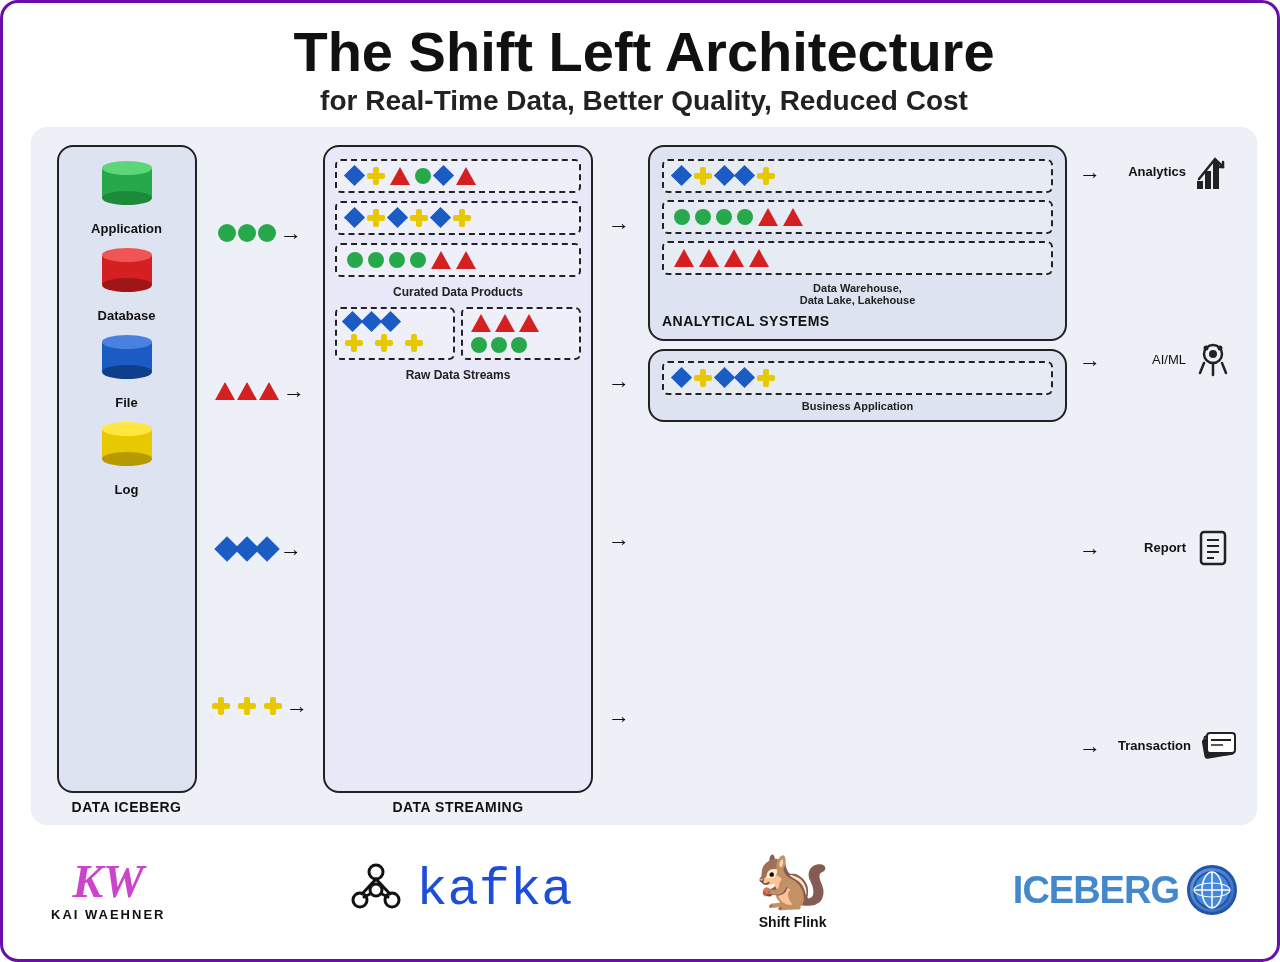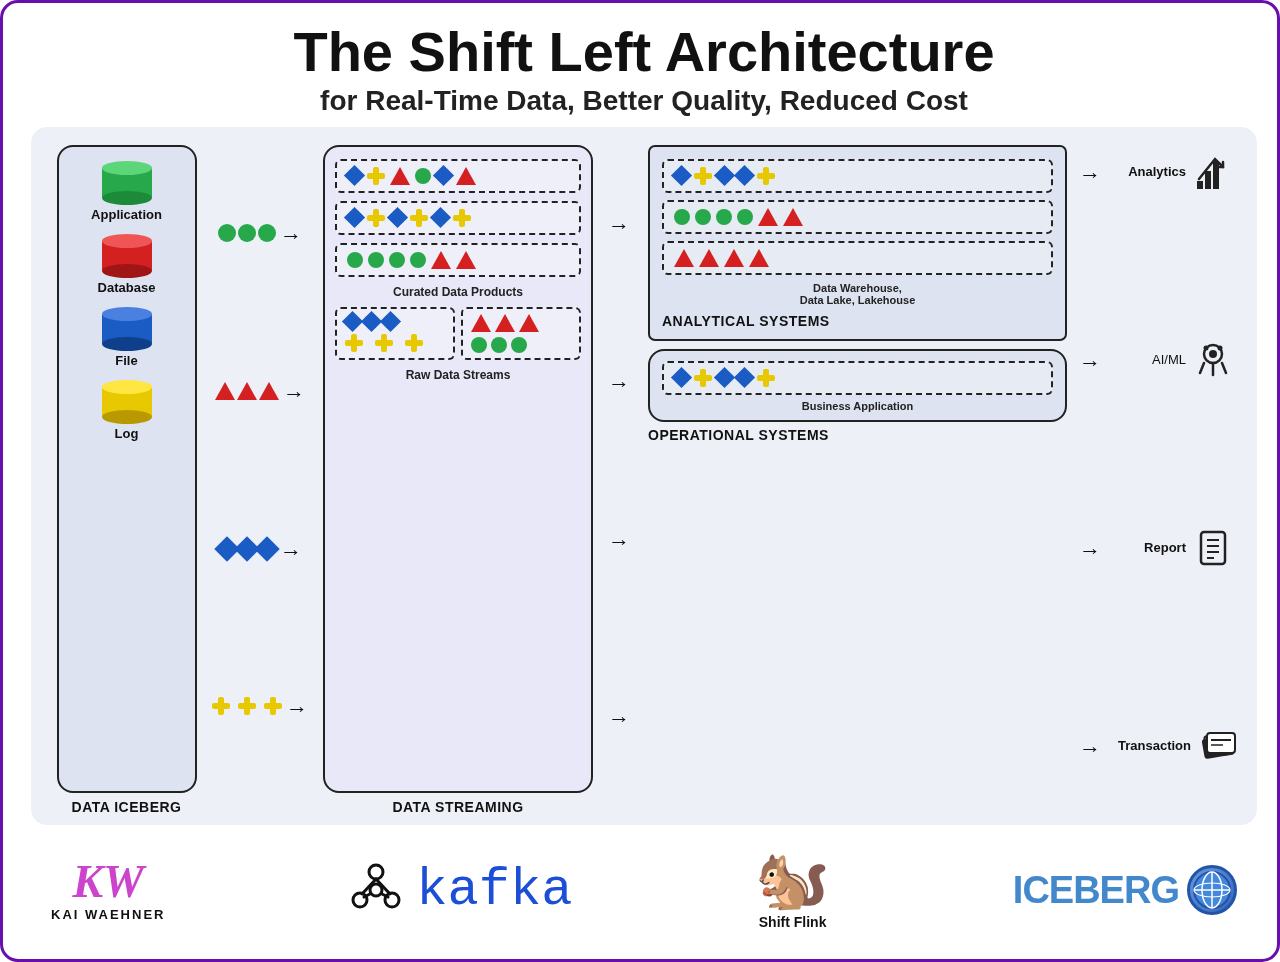--- a/index.html
+++ b/index.html
@@ -74,20 +74,21 @@
       display: flex;
       flex-direction: column;
       align-items: center;
       gap: 2px;
     }
     .source-label {
       font-size: 13px;
       font-weight: 700;
       color: #111;
       text-align: center;
+      margin-top: 14px;
     }
     .section-label {
       font-size: 14px;
       font-weight: 900;
       color: #111;
       text-align: center;
       margin-top: 6px;
       letter-spacing: 0.5px;
     }
 
@@ -220,21 +221,21 @@
       background: rgba(255,255,255,0.3);
     }
     .stream-sublabel {
       font-size: 12px;
       font-weight: 700;
       color: #222;
       text-align: center;
     }
     .analytical-box {
       border: 2.5px solid #222;
-      border-radius: 7px;
+      border-radius: 16px;
       padding: 12px 12px 10px 12px;
       background: #dde3f0;
       display: flex;
       flex-direction: column;
       gap: 7px;
     }
     .operational-box {
       border: 2.5px solid #222;
       border-radius: 16px;
       padding: 10px 12px 8px 12px;
@@ -605,21 +606,20 @@
           <div class="operational-box">
             <div class="dashed-box">
               <span class="shape-diamond-sm" style="background:#1a5bc4;"></span>
               <span class="shape-cross-yellow"></span>
               <span class="shape-diamond-sm" style="background:#1a5bc4;"></span>
               <span class="shape-diamond-sm" style="background:#1a5bc4;"></span>
               <span class="shape-cross-yellow"></span>
             </div>
             <div class="warehouse-label">Business Application</div>
           </div>
-          <div class="system-label" style="margin-top:5px;">OPERATIONAL SYSTEMS</div>
         </div>
       </div>
 
       <div style="display:flex;flex-direction:column;justify-content:space-between;padding:8px 0 50px 10px;min-width:160px;">
 
         <div class="output-item">
           <span class="fat-arrow">→</span>
           <span class="output-label" style="font-size:13px;font-weight:700;">Analytics</span>
           <svg width="38" height="38" viewBox="0 0 38 38">
             <rect x="3" y="28" width="6" height="8" fill="#222"></rect>

